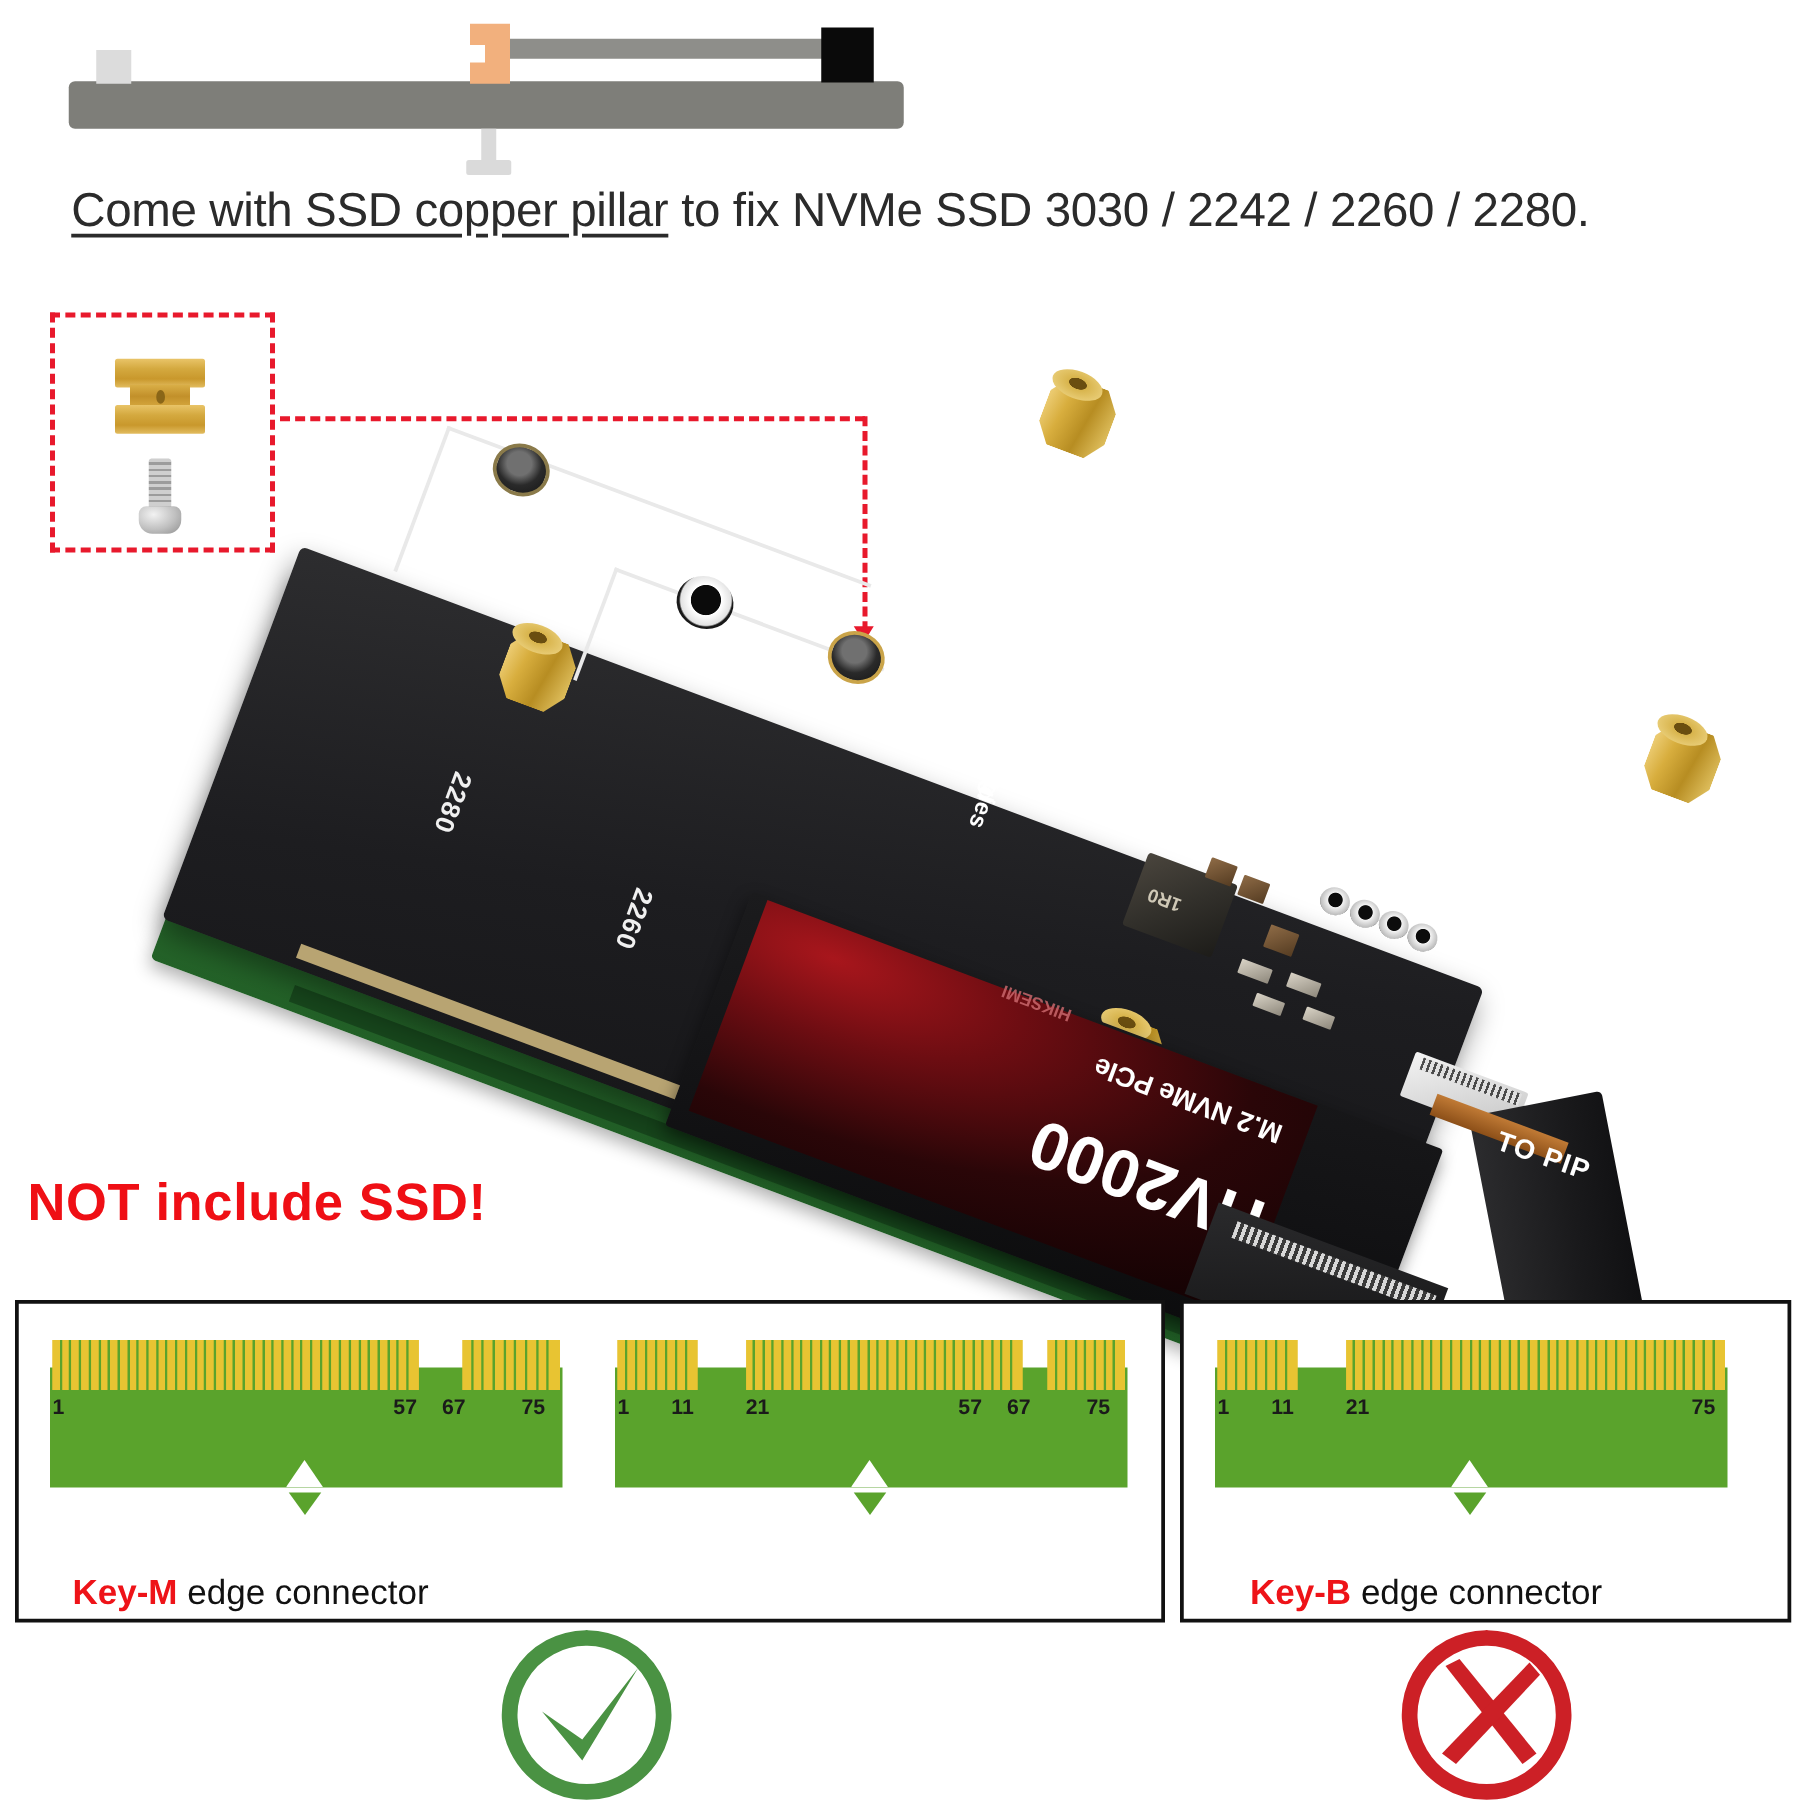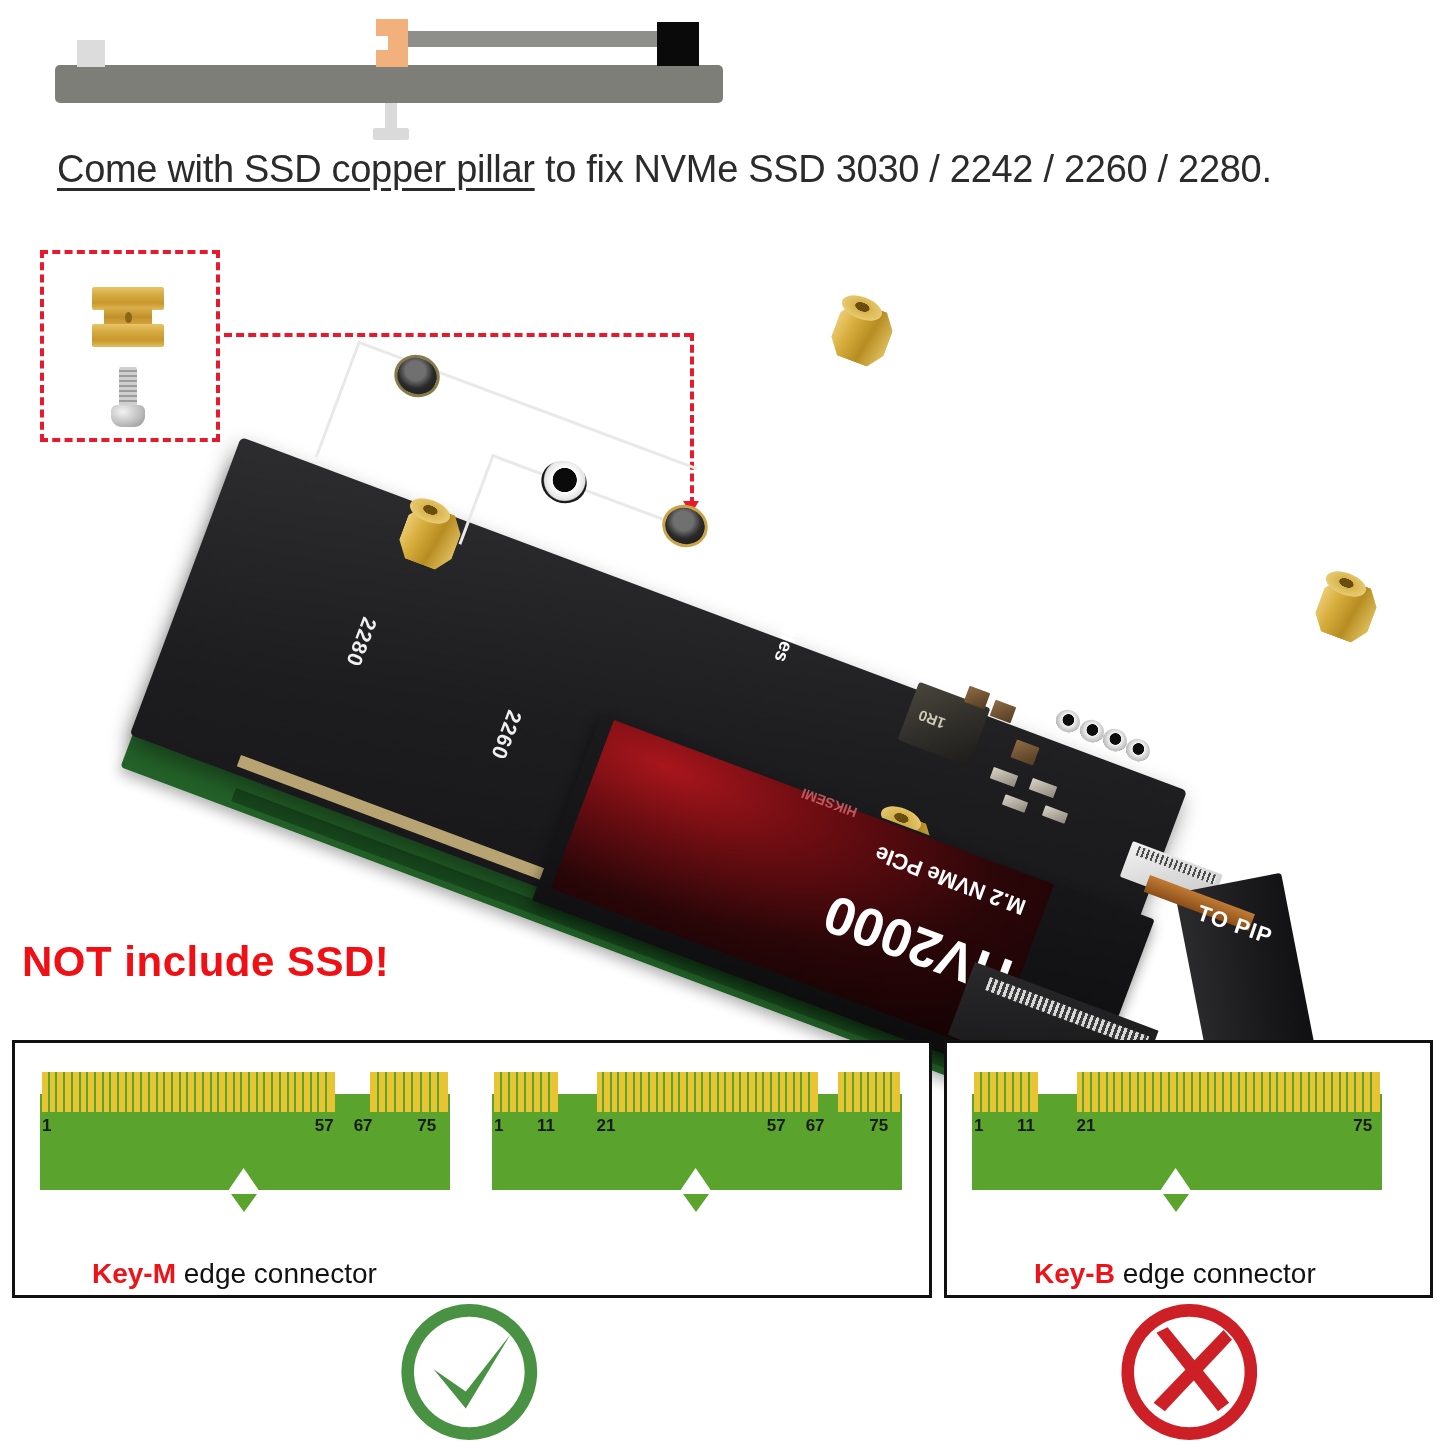--- a/index.html
+++ b/index.html
@@ -184,21 +184,21 @@
       display: flex; }
   .pin-group i { display: block; width: 6px; height: 100%; background: #e8c432;
       border-right: 2px solid #5aa32c; }
   .pin-group i:last-child { border-right: none; }
   .pin-num { position: absolute; font-size: 17px; font-weight: 700; color: #1a1a1a; top: 44px; }
   .notch { position: absolute; bottom: 0; width: 30px; height: 22px; background: #ffffff;
       clip-path: polygon(50% 0, 100% 100%, 0 100%); }
   .notch-arrow { position: absolute; width: 0; height: 0; border-left: 13px solid transparent;
       border-right: 13px solid transparent; border-top: 18px solid #5aa32c; }
 
-  .cap { position: absolute; font-size: 28px; font-weight: 700; white-space: nowrap; margin-left: 34px; }
+  .cap { position: absolute; font-size: 28px; font-weight: 700; white-space: nowrap; }
   .cap .k { color: #ee1318; }
   .cap .t { color: #111111; font-weight: 500; }
 
   .mark { position: absolute; width: 140px; height: 140px; }
   .mark svg { width: 100%; height: 100%; }
 </style>
 </head>
 <body>
 
 <div id="top-schematic">

